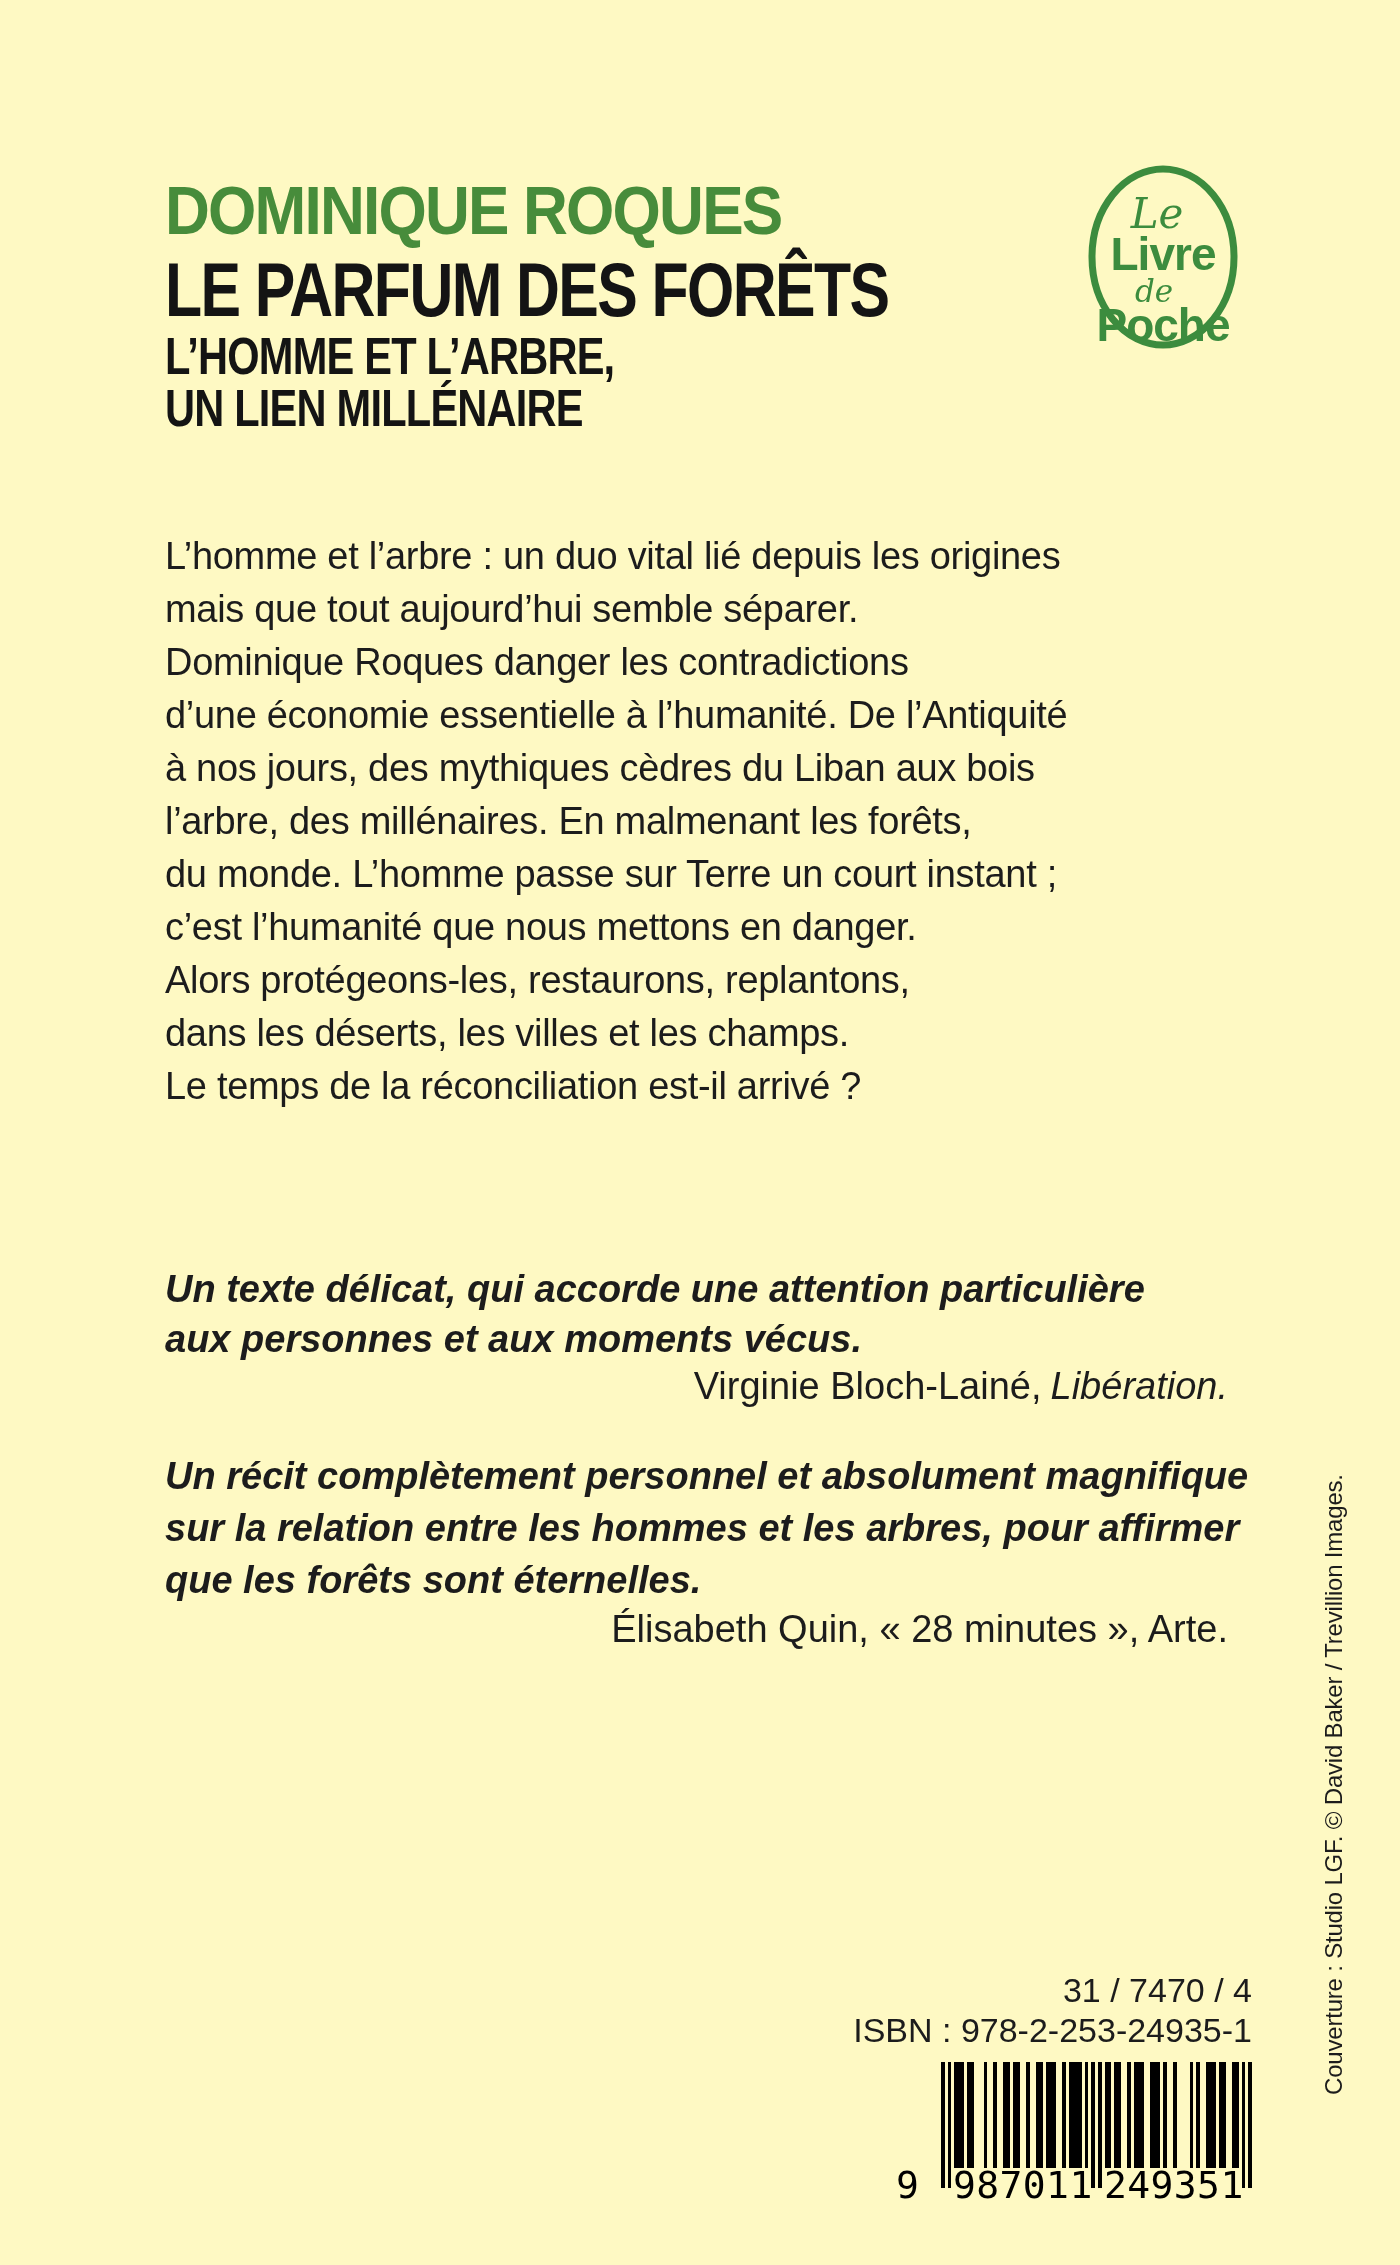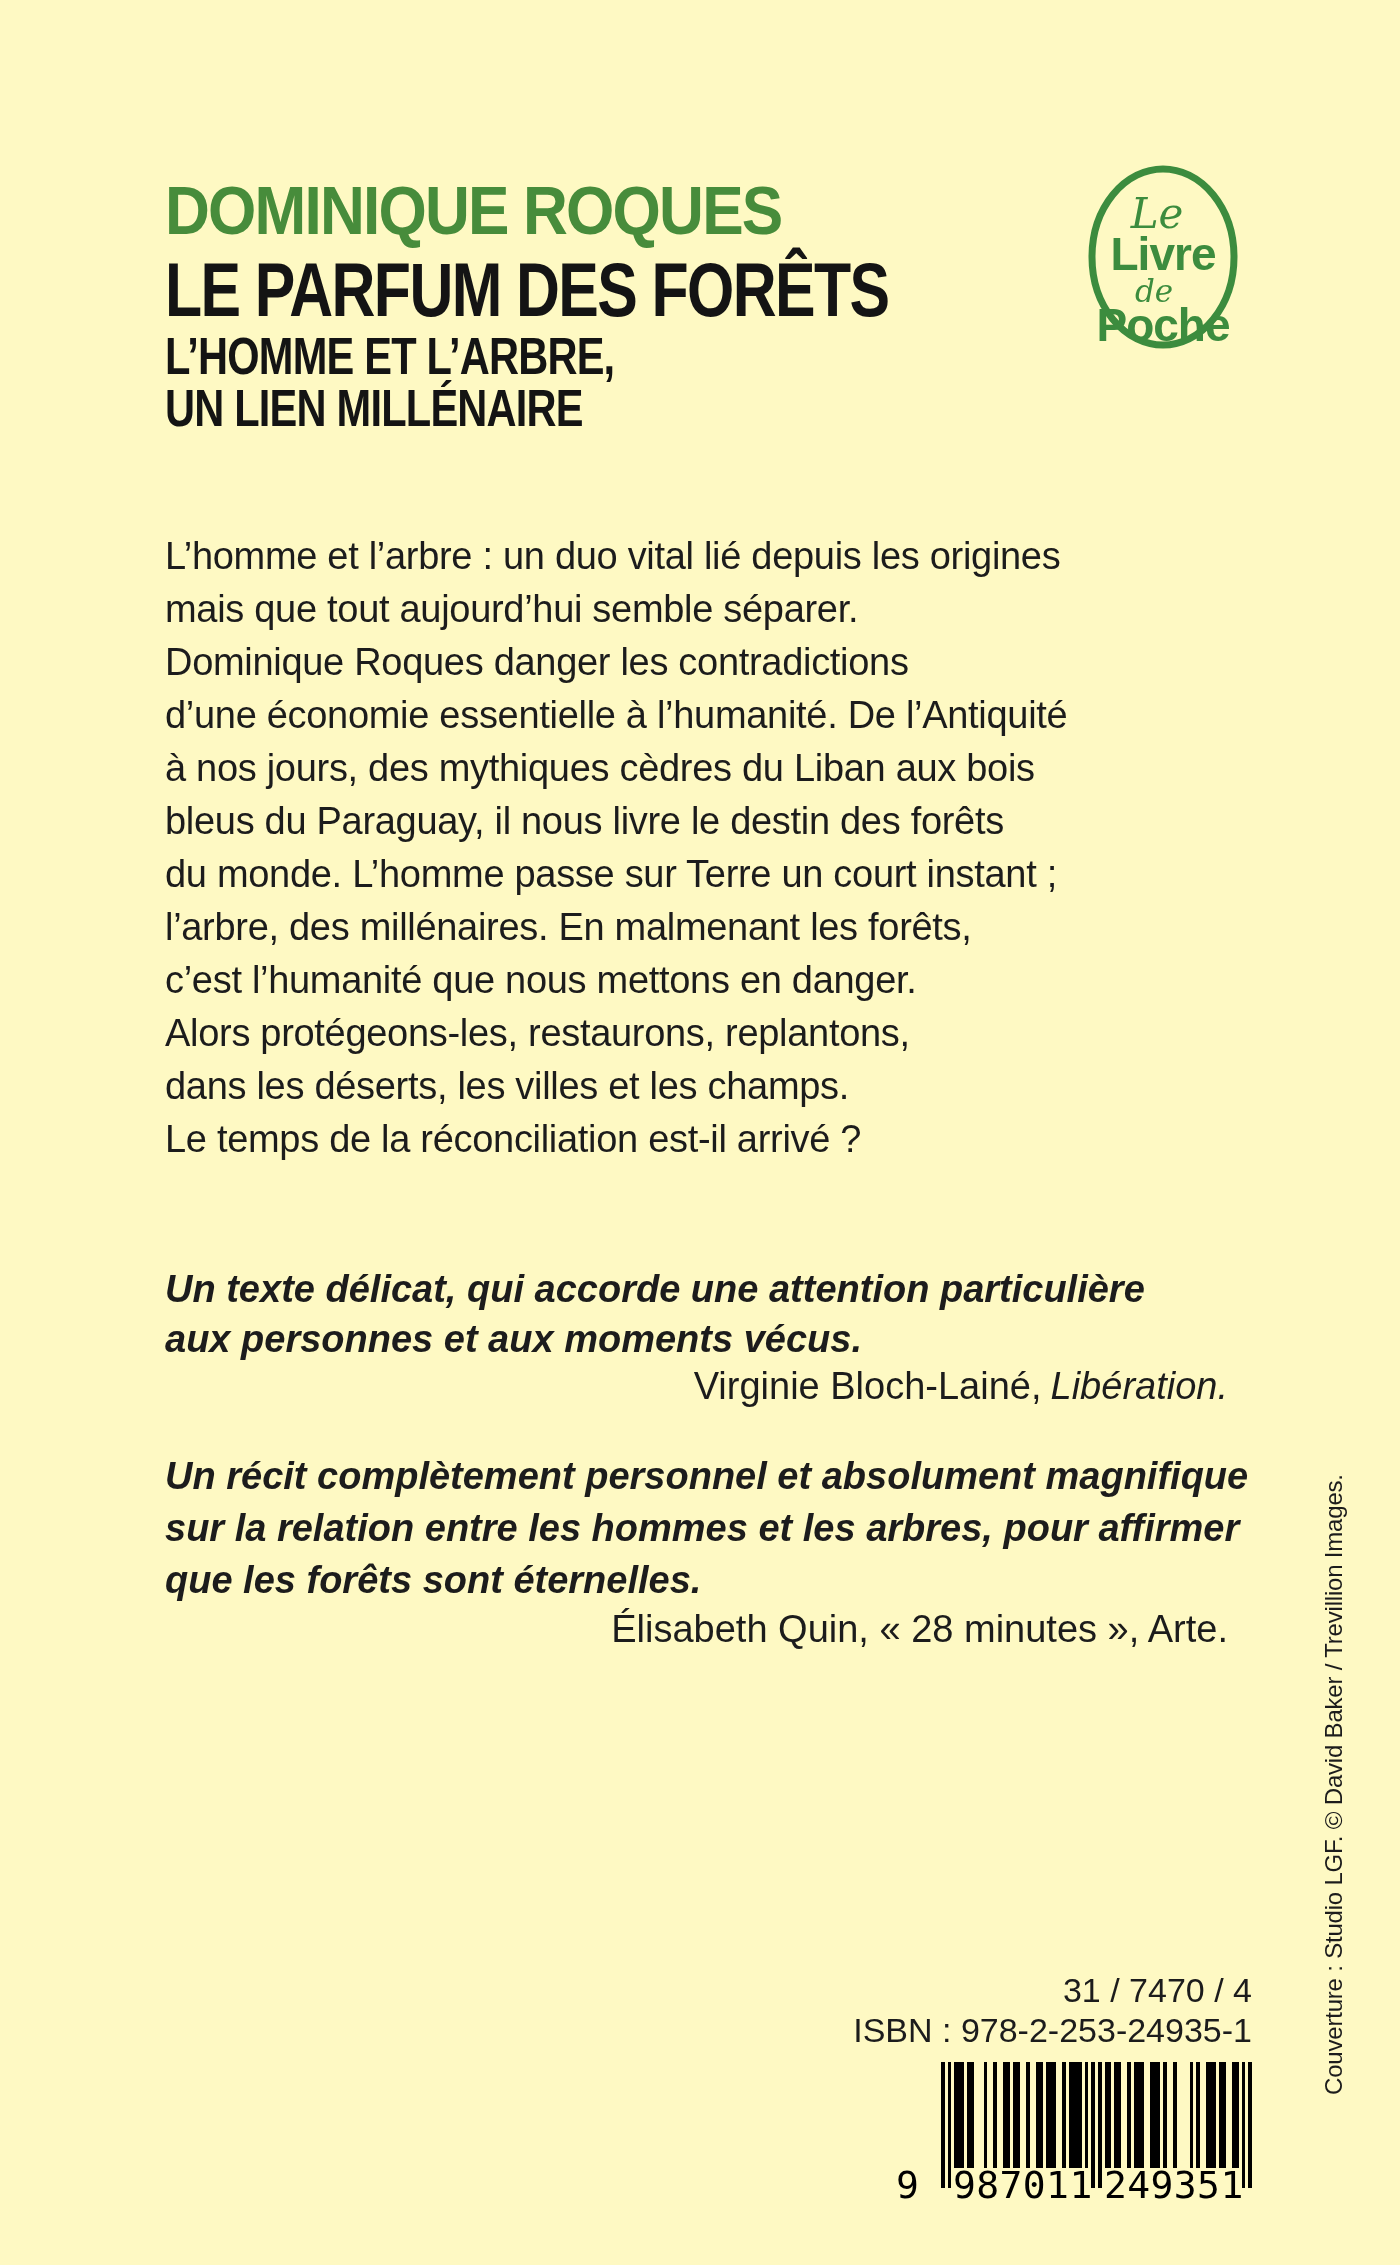--- a/index.html
+++ b/index.html
@@ -102,23 +102,22 @@
     <text class="script" x="71" y="144" font-size="31" text-anchor="middle">de</text>
     <text class="word" x="80" y="183" font-size="46" text-anchor="middle">Poche</text>
   </svg>
 
   <div class="body-text">
     <div class="line">L’homme et l’arbre : un duo vital lié depuis les origines</div>
     <div class="line">mais que tout aujourd’hui semble séparer.</div>
     <div class="line">Dominique Roques danger les contradictions</div>
     <div class="line">d’une économie essentielle à l’humanité. De l’Antiquité</div>
     <div class="line">à nos jours, des mythiques cèdres du Liban aux bois</div>
-    <div class="line">bleus du Paraguay, il nous livre le destin des forêts</div>
+    <div class="line">l’arbre, des millénaires. En malmenant les forêts,</div>
     <div class="line">du monde. L’homme passe sur Terre un court instant ;</div>
-    <div class="line">l’arbre, des millénaires. En malmenant les forêts,</div>
     <div class="line">c’est l’humanité que nous mettons en danger.</div>
     <div class="line">Alors protégeons-les, restaurons, replantons,</div>
     <div class="line">dans les déserts, les villes et les champs.</div>
     <div class="line">Le temps de la réconciliation est-il arrivé ?</div>
   </div>
 
   <div class="quote q1">
     <div class="line">Un texte délicat, qui accorde une attention particulière</div>
     <div class="line">aux personnes et aux moments vécus.</div>
   </div>

